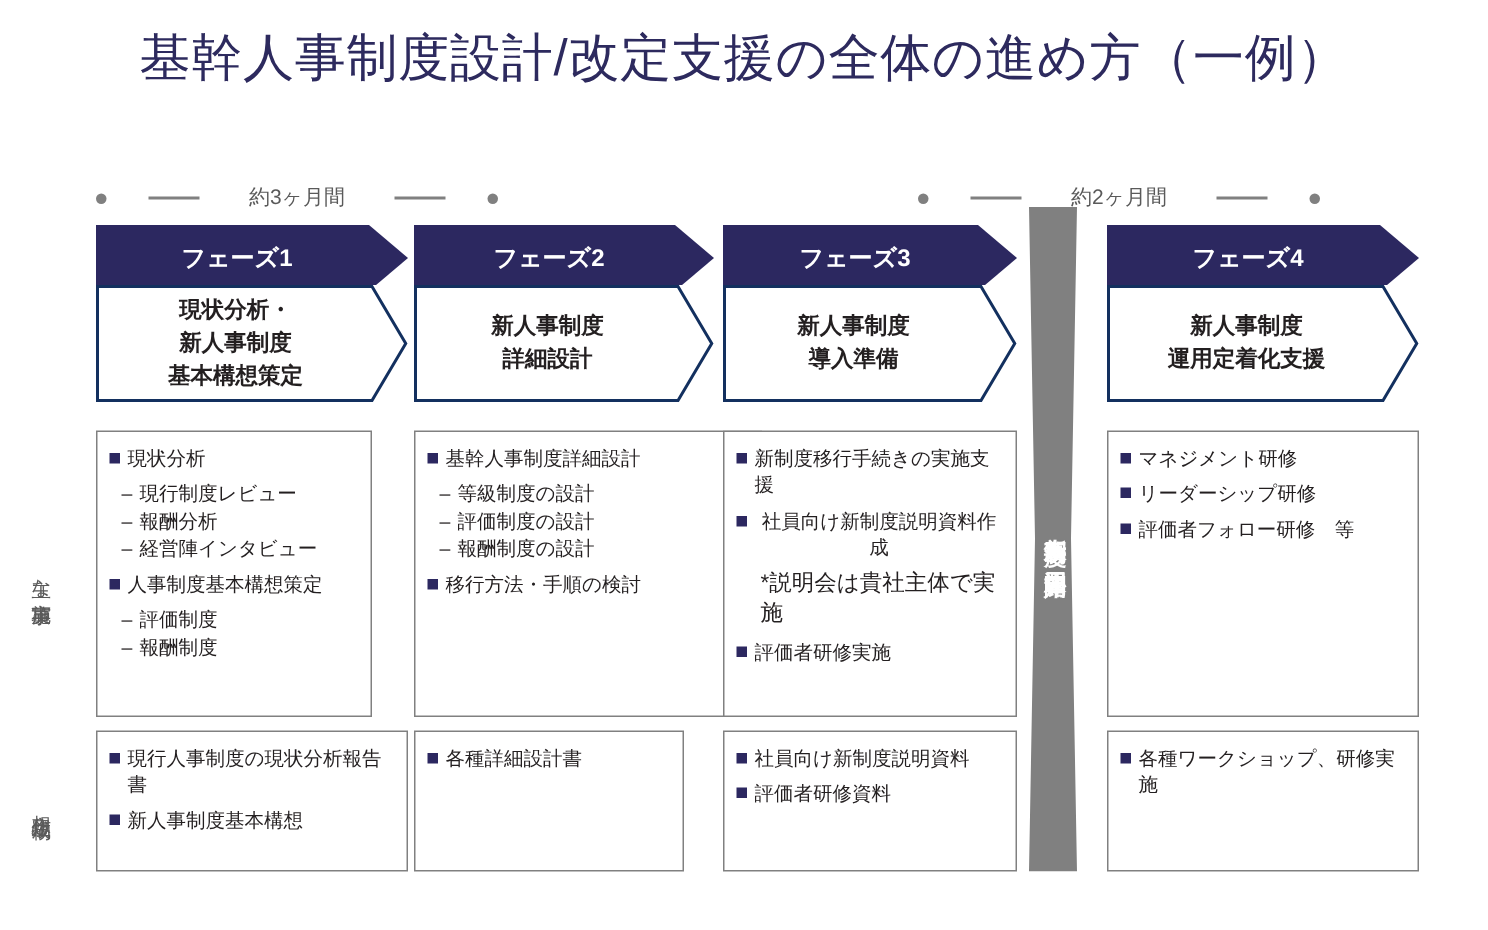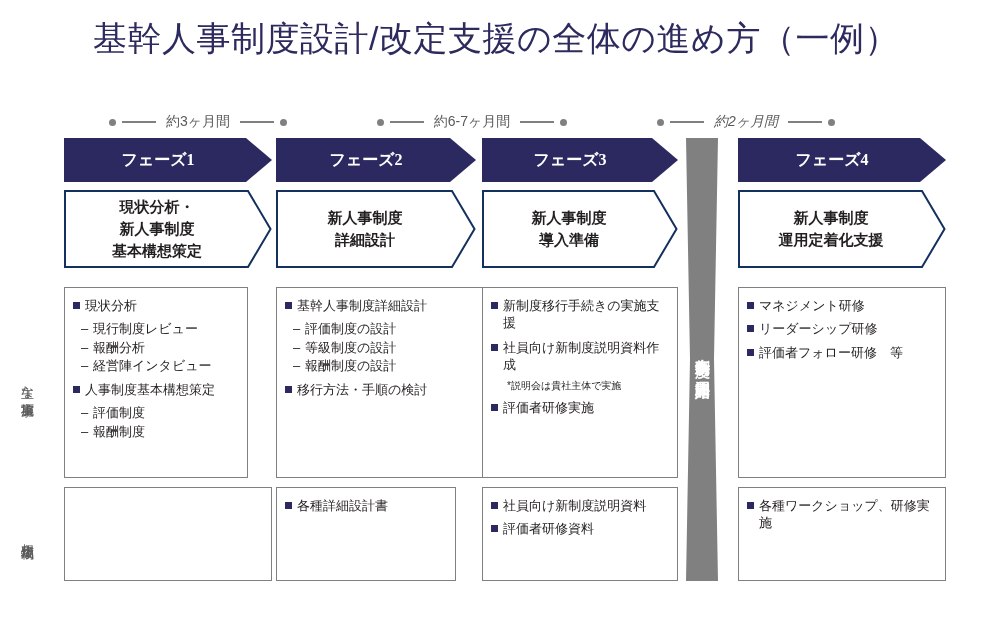--- a/index.html
+++ b/index.html
@@ -33,25 +33,25 @@
   
   .durations {
     position: absolute;
     left: 0;
     top: 108px;
     height: 24px;
     width: 992px;
   }
   .dur {
     position: absolute;
-    top: 2px;
+    top: 12px;
     height: 24px;
     display: flex;
     align-items: center;
-    justify-content: center;
+    justify-content: space-between;
     gap: 6px;
     color: #5a5a5a;
     font-size: 14px;
     white-space: nowrap;
   }
   .dur .dot {
     width: 7px;
     height: 7px;
     border-radius: 50%;
     background: #808080;
@@ -61,33 +61,32 @@
     height: 2px;
     background: #808080;
     flex: 0 0 auto;
     width: 34px;
   }
   .dur .lbl { padding: 0 4px; }
 
   
   .phase-head {
     position: absolute;
-    top: 138px;
+    top: 150px;
     height: 44px;
     background: #2c2860;
     color: #ffffff;
     font-size: 16px;
     font-weight: bold;
     display: flex;
     align-items: center;
     justify-content: center;
     clip-path: polygon(0 0, calc(100% - 26px) 0, 100% 50%, calc(100% - 26px) 100%, 0 100%);
     padding-right: 20px;
     box-sizing: border-box;
-    font-family: Liberation Serif, serif;
   }
 
   
   .phase-name {
     position: absolute;
     top: 190px;
     height: 78px;
     box-sizing: border-box;
     display: flex;
     align-items: center;
@@ -150,21 +149,21 @@
   }
   li.l2::before {
     content: "–";
     position: absolute;
     left: 8px;
     top: 0;
     color: #231f20;
   }
   li.note {
     padding-left: 16px;
-    font-size: 10px;
+    font-size: 15px;
     margin-bottom: 1px !important;
   }
 
   
   .band {
     position: absolute;
     left: 684px;
     top: 138px;
     width: 36px;
     height: 443px;
@@ -216,28 +215,21 @@
 <div class="title">基幹人事制度設計/改定支援の全体の進め方（一例）</div>
 
 <div class="durations">
     <div class="dur" style="left: 64px; width: 268px;">
       <span class="dot"></span>
       <span class="bar"></span>
       <span class="lbl">約3ヶ月間</span>
       <span class="bar"></span>
       <span class="dot"></span>
     </div>
-    <div class="dur" style="left: 336px; width: 272px;">
-      <span class="dot"></span>
-      <span class="bar"></span>
-      <span class="lbl">約6-7ヶ月間</span>
-      <span class="bar"></span>
-      <span class="dot"></span>
-    </div>
-    <div class="dur" style="left: 612px; width: 268px; font-style: italic;">
+    <div class="dur" style="left: 612px; width: 268px;">
       <span class="dot"></span>
       <span class="bar"></span>
       <span class="lbl">約2ヶ月間</span>
       <span class="bar"></span>
       <span class="dot"></span>
     </div>
   </div>
 
 <div class="rowlabel r1">
   <span>主な実施事項</span>
@@ -262,36 +254,38 @@
         <li class="l2">現行制度レビュー</li>
         <li class="l2">報酬分析</li>
         <li class="l2">経営陣インタビュー</li>
         <li class="l1" style="margin-top: 7px;">人事制度基本構想策定</li>
         <li class="l2">評価制度</li>
         <li class="l2">報酬制度</li>
       </ul>
     </div>
     <div class="box bot" style="left: 64px; width: 208px;">
       <ul class="items">
+        <li class="l1">現行人事制度の現状分析報告書</li>
+        <li class="l1">新人事制度基本構想</li>
       </ul>
     </div>
     <div class="phase-head" style="left: 276px; width: 200px;">
       <span>フェーズ2</span>
     </div>
     <div class="phase-name" style="left: 276px; width: 200px;">
       <svg class="outline" width="200" height="78" viewBox="0 0 200 78">
         <path d="M1,1 L176,1 L198.5,39 L176,77 L1,77 Z" fill="#ffffff" stroke="#13305f" stroke-width="2"></path>
       </svg>
       <div class="txt">新人事制度<br>詳細設計</div>
     </div>
     <div class="box top" style="left: 276px; width: 232px;">
       <ul class="items">
         <li class="l1">基幹人事制度詳細設計</li>
+        <li class="l2">等級制度の設計</li>
         <li class="l2">評価制度の設計</li>
-        <li class="l2">等級制度の設計</li>
         <li class="l2">報酬制度の設計</li>
         <li class="l1" style="margin-top: 7px;">移行方法・手順の検討</li>
       </ul>
     </div>
     <div class="box bot" style="left: 276px; width: 180px;">
       <ul class="items">
         <li class="l1">各種詳細設計書</li>
       </ul>
     </div>
     <div class="phase-head" style="left: 482px; width: 196px;">
@@ -299,21 +293,21 @@
     </div>
     <div class="phase-name" style="left: 482px; width: 196px;">
       <svg class="outline" width="196" height="78" viewBox="0 0 196 78">
         <path d="M1,1 L172,1 L194.5,39 L172,77 L1,77 Z" fill="#ffffff" stroke="#13305f" stroke-width="2"></path>
       </svg>
       <div class="txt">新人事制度<br>導入準備</div>
     </div>
     <div class="box top" style="left: 482px; width: 196px;">
       <ul class="items">
         <li class="l1">新制度移行手続きの実施支援</li>
-        <li class="l1" style="margin-top: 7px;">社員向け新制度説明資料作成</li>
+        <li class="l1" style="margin-top: 7px; text-align: center;">社員向け新制度説明資料作成</li>
         <li class="note">*説明会は貴社主体で実施</li>
         <li class="l1" style="margin-top: 7px;">評価者研修実施</li>
       </ul>
     </div>
     <div class="box bot" style="left: 482px; width: 196px;">
       <ul class="items">
         <li class="l1">社員向け新制度説明資料</li>
         <li class="l1">評価者研修資料</li>
       </ul>
     </div>

